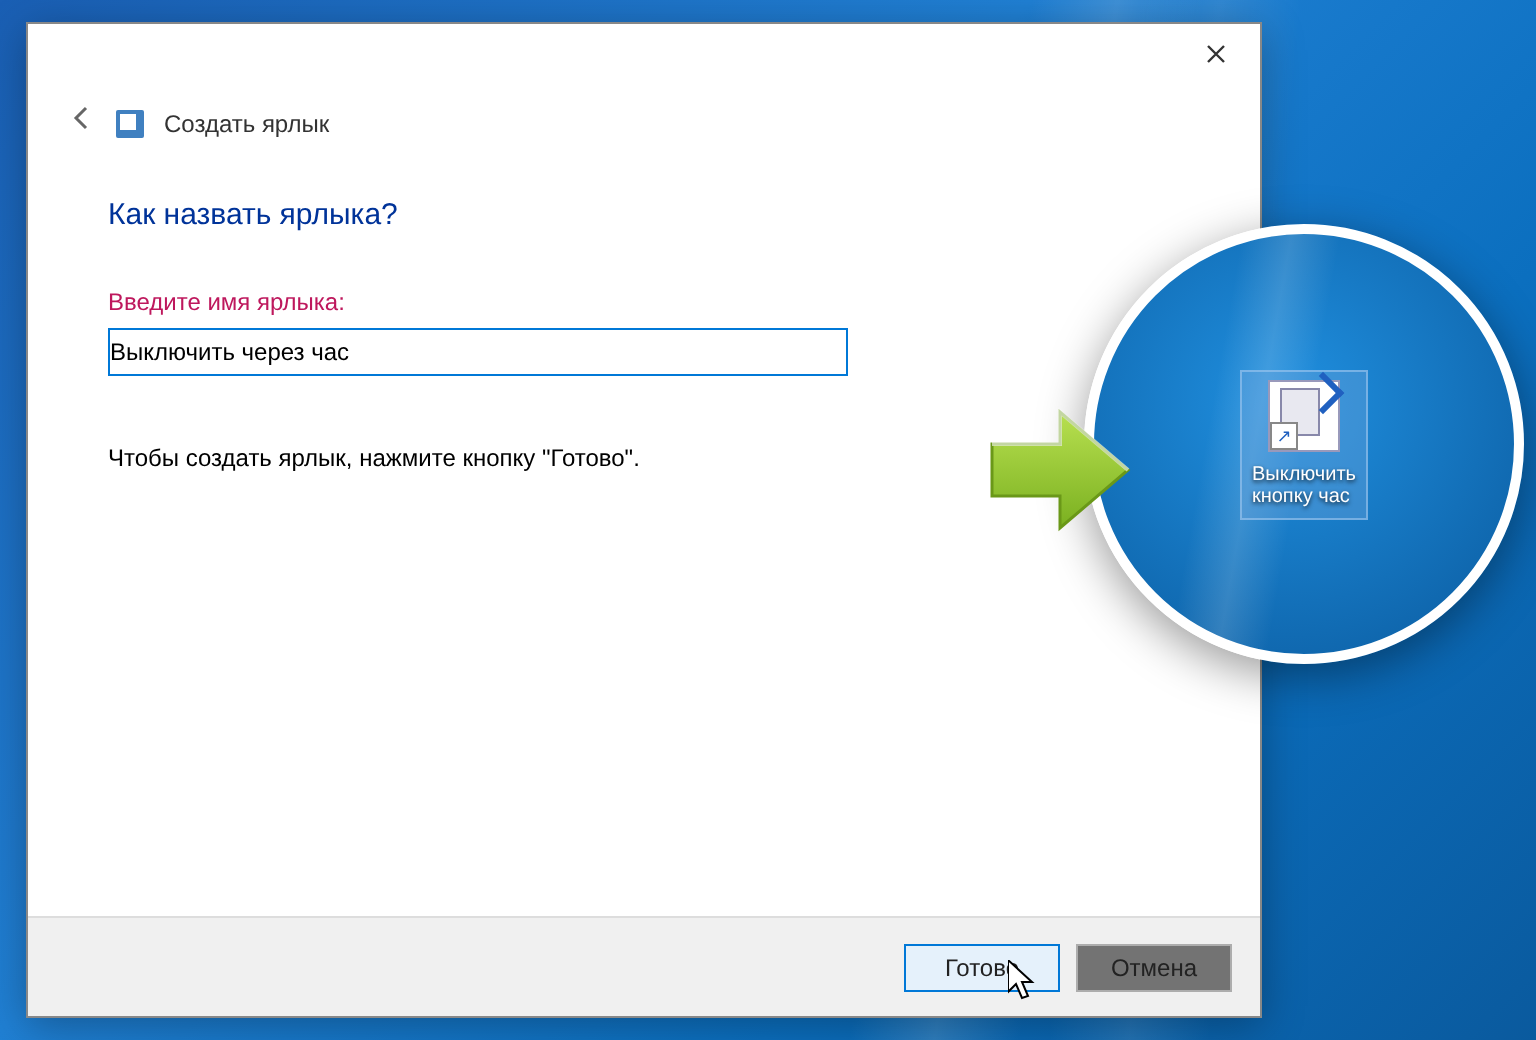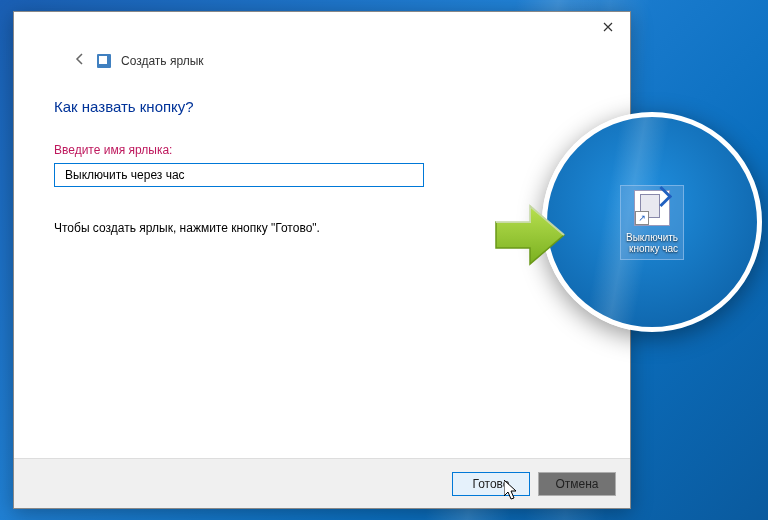--- a/index.html
+++ b/index.html
@@ -26,21 +26,20 @@
   padding: 4px 8px 0 0;
 }
 .close-btn {
   width: 28px; height: 22px; display: flex;
   align-items: center; justify-content: center;
   font-size: 15px; color: #333; cursor: pointer;
 }
 .header-row {
   display: flex; align-items: center; gap: 10px;
   padding: 12px 18px 6px 20px;
-  margin-left: 39px;
 }
 .back-arrow {
   font-size: 16px; color: #555;
 }
 .small-icon {
   width: 14px; height: 14px; position: relative;
 }
 .small-icon::before {
   content: ""; position: absolute; inset: 0;
   background: #4080c0; border-radius: 1px;
@@ -56,21 +55,21 @@
 .question {
   color: #003399; font-size: 15px; font-weight: 400;
   margin-bottom: 28px;
 }
 .field-label {
   font-size: 12px; color: #be185d; margin-bottom: 6px;
 }
 .text-input {
   width: 370px; height: 24px;
   border: 1px solid #0078d7;
-  padding: 2px 10px; font-size: 12px;
+  padding: 2px 0; font-size: 12px;
   font-family: inherit; outline: none;
 }
 .instruction {
   font-size: 12px; color: #000000; margin-top: 34px;
 }
 .footer {
   height: 50px; border-top: 1px solid #ddd;
   background: #f0f0f0;
   display: flex; align-items: center; justify-content: flex-end;
   gap: 8px; padding-right: 14px;
@@ -129,21 +128,21 @@
   transform: rotate(45deg);
 }
 .shortcut-badge {
   position: absolute; left: 0; bottom: 0;
   width: 14px; height: 14px; background: #fff;
   border: 1px solid #888;
   display: flex; align-items: center; justify-content: center;
   font-size: 9px; color: #2060c0;
 }
 .shortcut-label {
-  font-size: 10px; color: #fff; text-align: right;
+  font-size: 10px; color: #fff; text-align: left;
   text-shadow: 0 1px 2px rgba(0,0,0,0.8);
   margin-top: 6px; line-height: 1.15;
 }
 </style>
 </head>
 <body>
 
 <div class="light-rays"></div>
 
 <div class="dialog">
@@ -157,21 +156,21 @@
   <div class="header-row">
     <span class="back-arrow">
       <svg width="14" height="14" viewBox="0 0 14 14">
           <path d="M9 2 L4 7 L9 12" stroke="#666" stroke-width="1.5" fill="none"></path>
         </svg>
     </span>
     <span class="small-icon"></span>
     <span class="header-text">Создать ярлык</span>
   </div>
   <div class="body">
-    <div class="question">Как назвать кнопку?</div>
+    <div class="question">Как назвать ярлыка?</div>
     <div class="field-label">Введите имя ярлыка:</div>
     <input class="text-input" type="text" value="Выключить через час" style="">
     <div class="instruction">Чтобы создать ярлык, нажмите кнопку "Готово".</div>
   </div>
   <div class="footer">
     <button class="btn primary">Готово</button>
     <button class="btn">Отмена</button>
   </div>
 </div>
 

